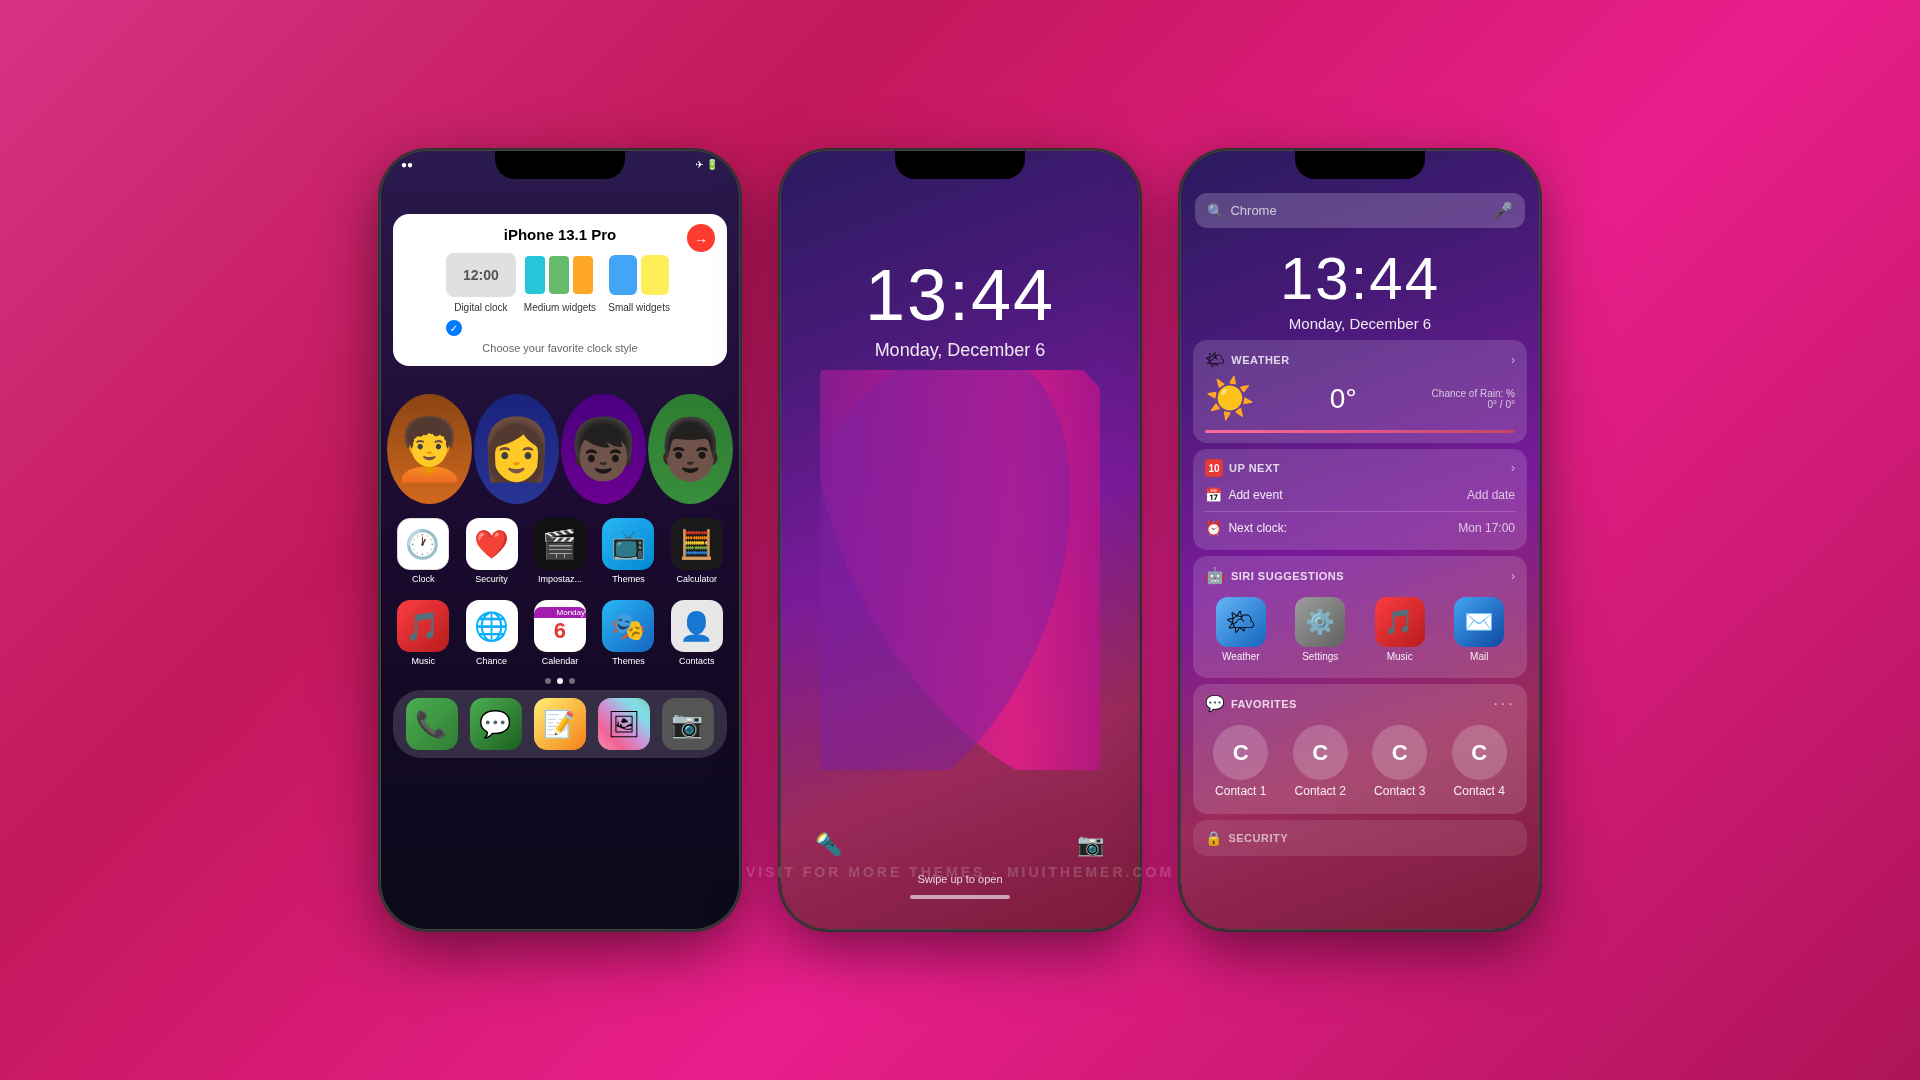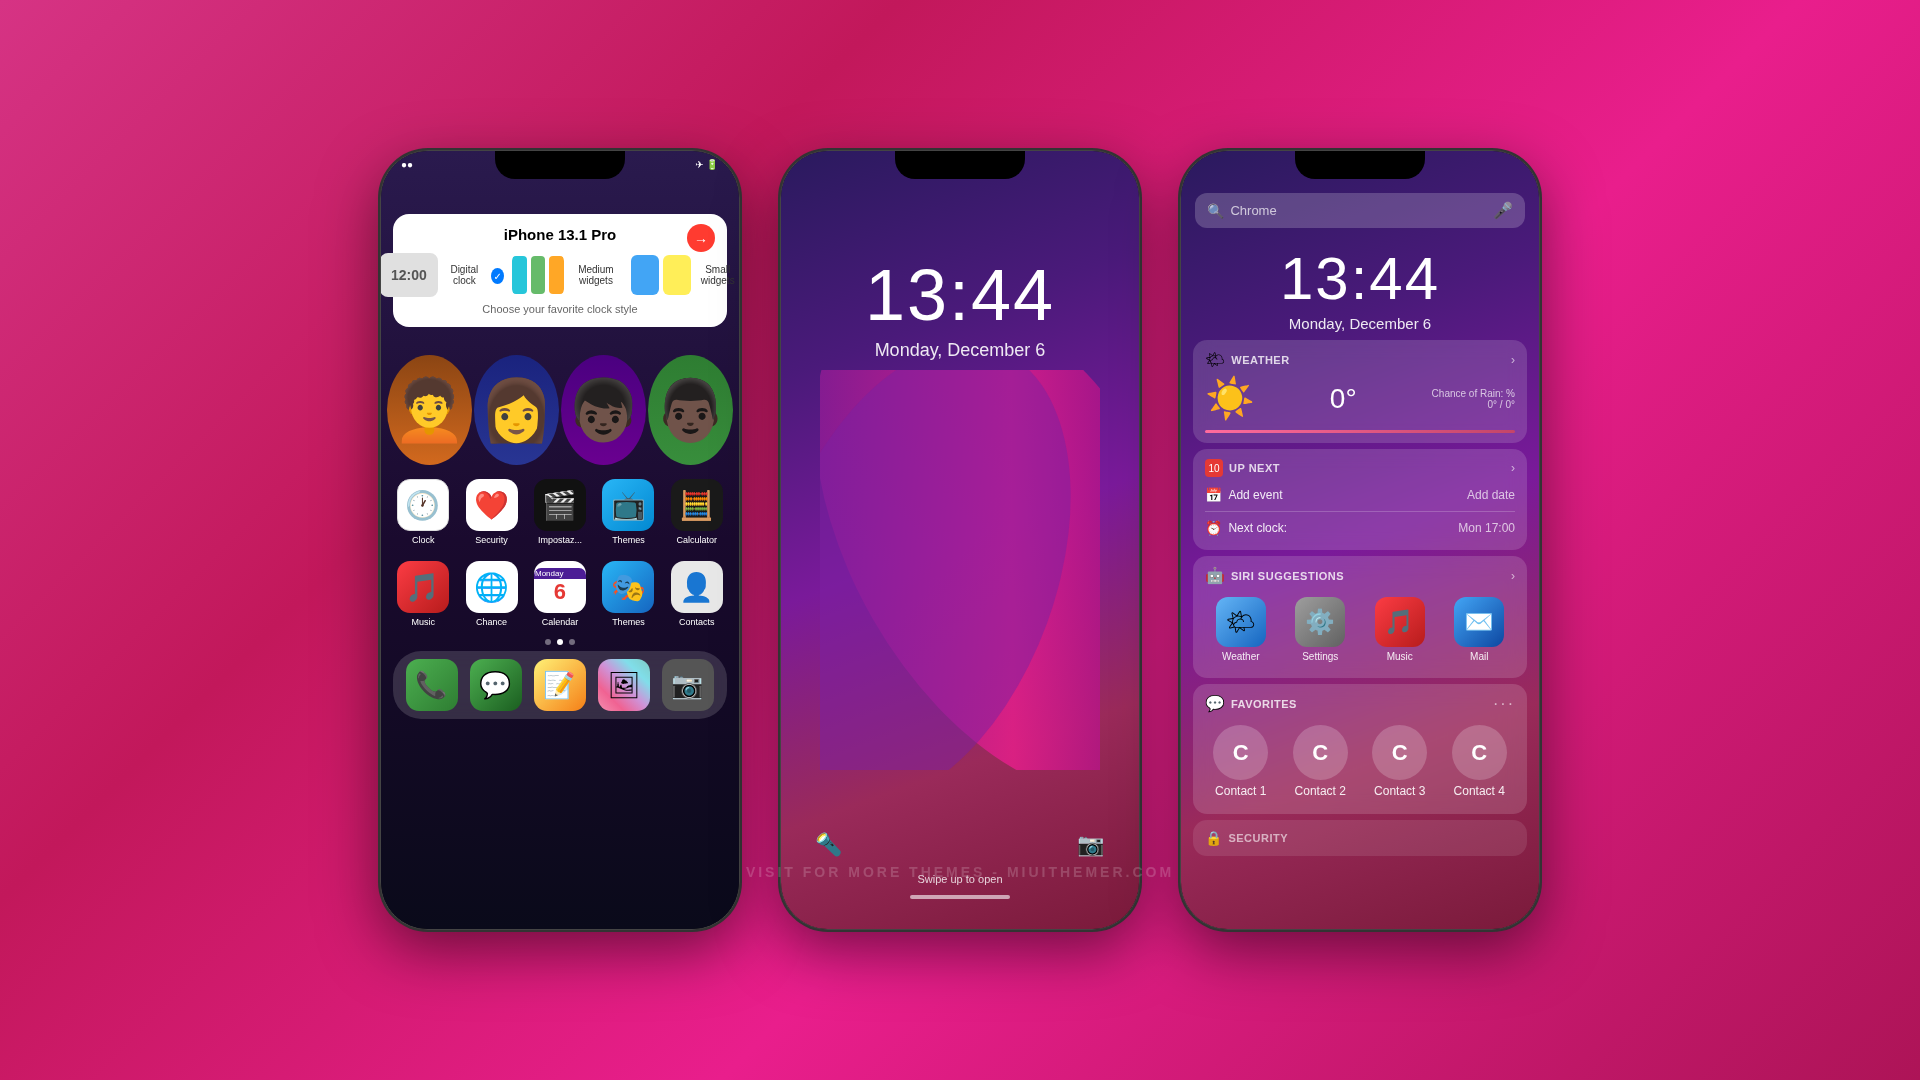--- a/index.html
+++ b/index.html
@@ -79,22 +79,21 @@
       text-align: center;
       margin-bottom: 10px;
     }
     .widget-options {
       display: flex;
       gap: 8px;
       justify-content: center;
     }
     .widget-option {
       display: flex;
-      flex-direction: row;
-      align-items: center;
+      flex-direction: column;
       gap: 5px;
     }
     .widget-option-label {
       font-size: 10px;
       color: #333;
       text-align: center;
     }
     .widget-icon-digital {
       width: 70px;
       height: 44px;
@@ -550,21 +549,21 @@
 
       <div class="app-icon-wrap">
         <div class="app-icon" style="background:#fff;">
           <span style="font-size:28px;">🌐</span>
         </div>
         <span class="app-label">Chance</span>
       </div>
 
       <div class="app-icon-wrap">
         <div class="app-icon" style="background:#fff;flex-direction:column;font-size:10px;">
-          <div style="background:#4c1d95;color:#fff;width:100%;border-radius:7px 7px 0 0;text-align:left;font-size:8px;padding:1px;">Monday</div>
+          <div style="background:#a21caf;color:#fff;width:100%;border-radius:7px 7px 0 0;text-align:right;font-size:8px;padding:1px;">Monday</div>
           <div style="font-size:22px;color:#e53935;font-weight:700;line-height:1.2;">6</div>
         </div>
         <span class="app-label">Calendar</span>
       </div>
 
       <div class="app-icon-wrap">
         <div class="app-icon" style="background:linear-gradient(135deg,#29b6f6,#1565c0);">
           <span style="font-size:28px;">🎭</span>
         </div>
         <span class="app-label">Themes</span>
@@ -674,21 +673,21 @@
           <div class="weather-detail-text">Chance of Rain: %</div>
           <div class="weather-detail-text">0° / 0°</div>
         </div>
       </div>
       <div class="weather-bar"></div>
     </div>
 
     <div class="info-card">
       <div class="card-header">
         <div class="card-title-row">
-          <div style="width:18px;height:18px;background:#e53935;border-radius:4px;display:flex;align-items:center;justify-content:center;font-size:10px;color:#fff;font-weight:400;">10</div>
+          <div style="width:18px;height:18px;background:#e53935;border-radius:4px;display:flex;align-items:center;justify-content:center;font-size:10px;color:#fff;font-weight:700;">10</div>
           <span class="card-title">UP NEXT</span>
         </div>
         <span class="card-chevron">›</span>
       </div>
       <div class="upnext-row">
         <div class="upnext-left">
           <span class="calendar-icon-small">📅</span>
           <span class="upnext-label">Add event</span>
         </div>
         <span class="upnext-value">Add date</span>

